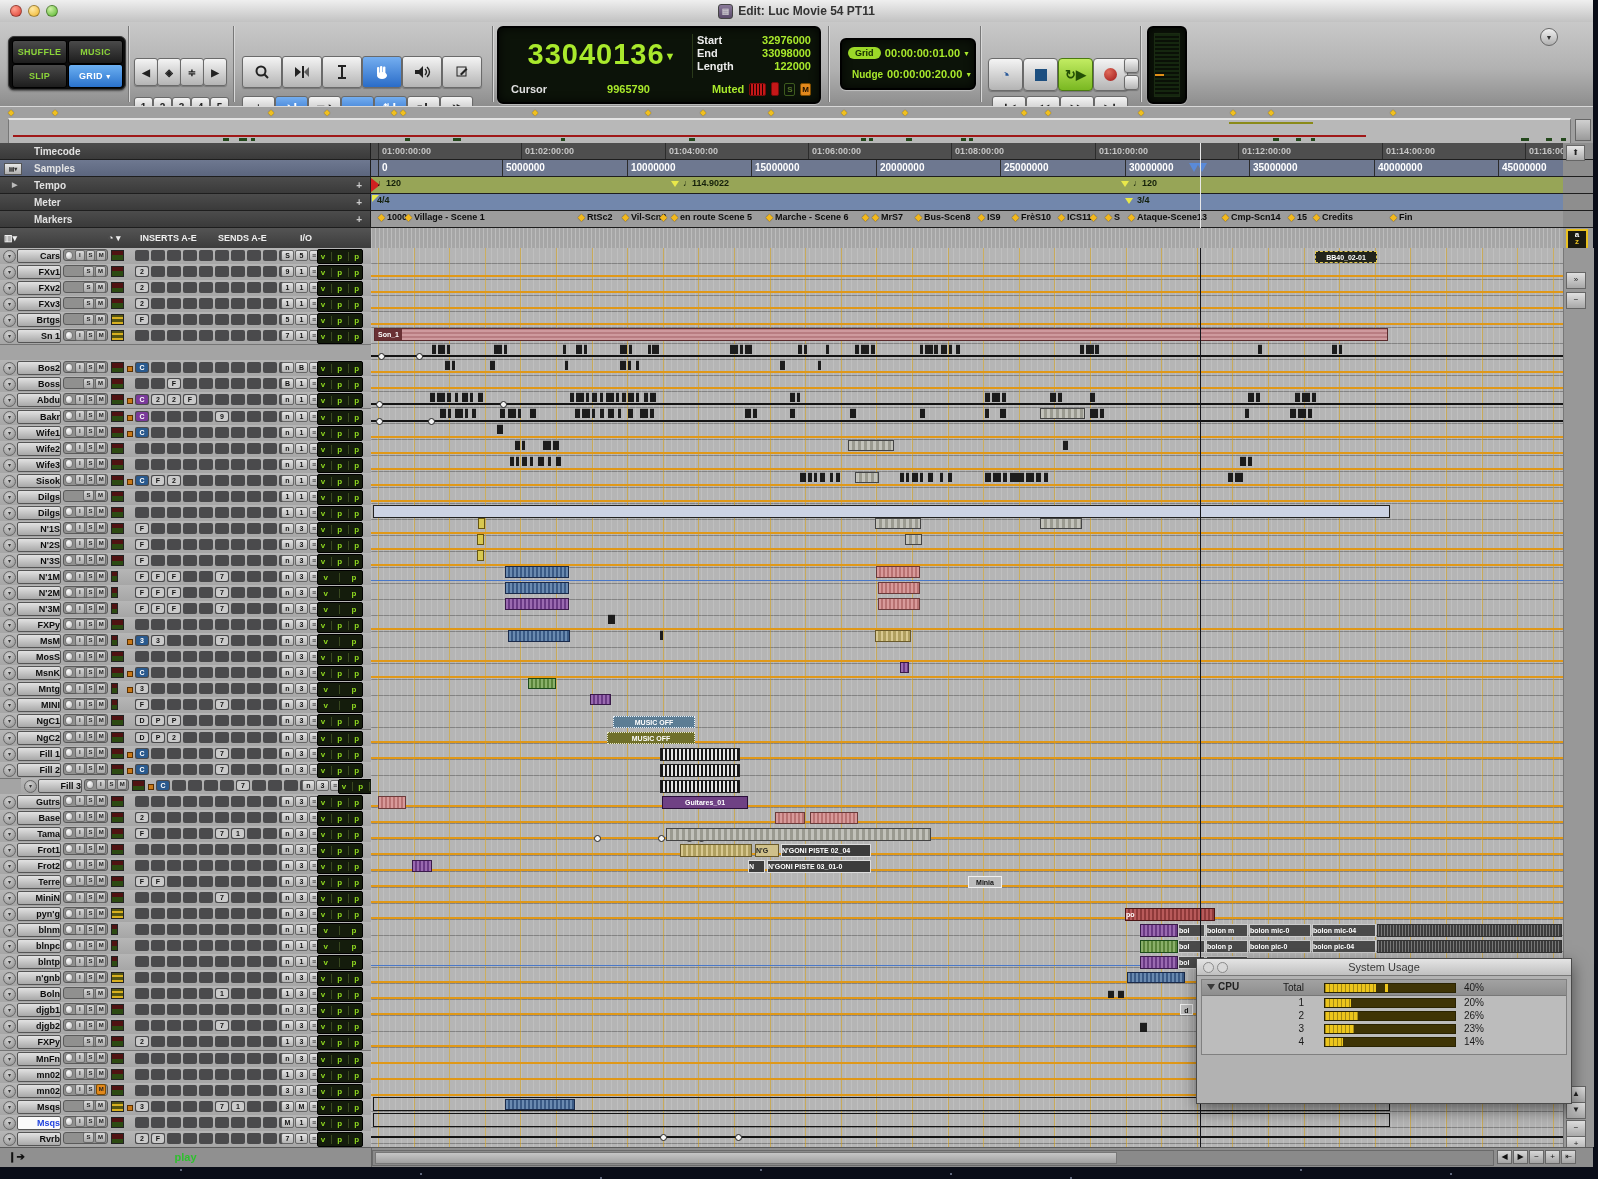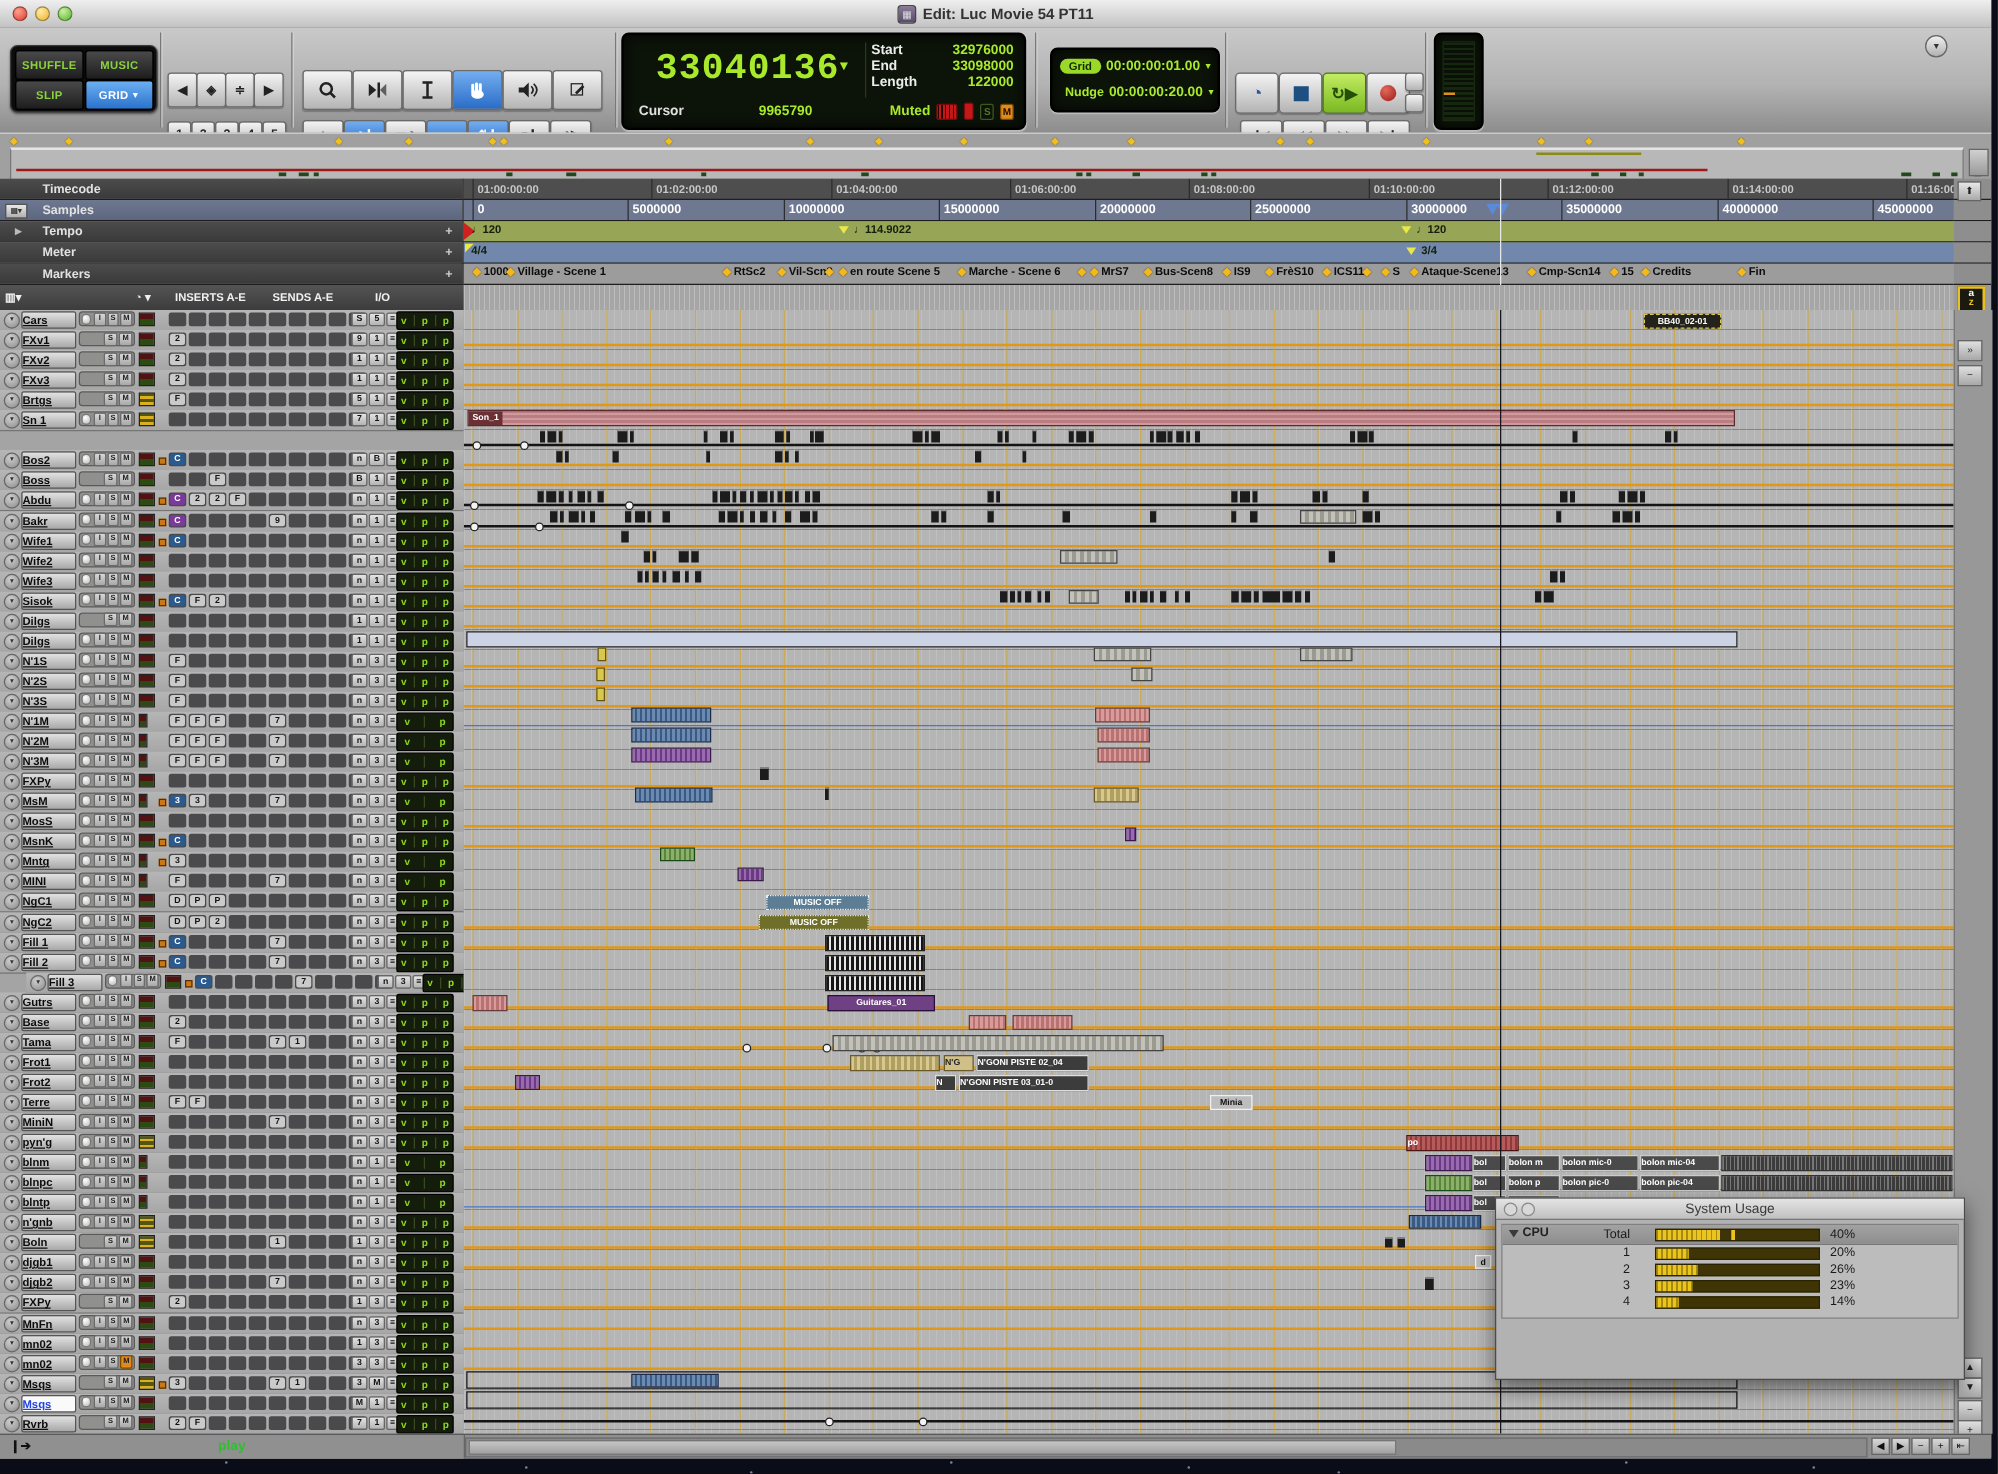--- a/index.html
+++ b/index.html
@@ -30,21 +30,21 @@
   .modebtn.active{background:linear-gradient(#6cb0f2,#2a72cc);color:#fff;}
   .modebtn .dd{font-size:7px;margin-left:2px;}
   .sqbtn{position:absolute;background:linear-gradient(#f4f4f4,#b4b4b4);border:1px solid #6a6a6a;border-radius:3px;
     box-shadow:0 1px 1px rgba(0,0,0,.25);display:flex;align-items:center;justify-content:center;
     color:#222;font-size:10px;font-weight:bold;}
   .sqbtn.blue{background:linear-gradient(#74aef0,#2a6cc8);color:#fff;}
   .sqbtn svg{display:block;}
   .lcd{position:absolute;background:#0c1309;border:2px solid #000;border-radius:6px;box-shadow:inset 0 0 10px rgba(0,0,0,.8),0 1px 1px rgba(255,255,255,.4);}
   #maincounter{left:497px;top:4px;width:320px;height:74px;}
   #bigdigits{position:absolute;left:14px;top:10px;width:178px;text-align:center;
-    font-family:Liberation Mono, monospace;font-size:29px;font-weight:bold;color:#a9e92c;letter-spacing:1px;}
+    font-family:Liberation Sans, sans-serif;font-size:29px;font-weight:bold;color:#a9e92c;letter-spacing:1px;}
   #bigdigits .dd{font-size:11px;vertical-align:middle;}
   #sel-block{position:absolute;left:198px;top:6px;right:8px;}
   #sel-block .srow{display:flex;justify-content:space-between;font-size:11px;line-height:13px;}
   #sel-block .sl{color:#ececec;font-weight:bold;}
   #sel-block .sv{color:#a9e92c;font-weight:bold;}
   #counter-divider{position:absolute;left:193px;top:6px;height:44px;width:1px;background:#2a3a1a;}
   #cursor-row{position:absolute;left:12px;right:8px;bottom:6px;height:14px;display:flex;align-items:center;font-size:11px;}
   #cursor-row .cl{color:#e0e0e0;font-weight:bold;}
   #cursor-row .cv{color:#a9e92c;margin-left:60px;font-weight:bold;}
   #muted-lbl{color:#a9e92c;font-weight:bold;margin-left:62px;}
@@ -127,21 +127,21 @@
     border:1px solid #666;font-size:8px;color:#222;text-align:center;line-height:14px;}
 
   
   #tracklist{position:absolute;left:0;top:248px;width:371px;height:899px;background:#a4a4a4;overflow:hidden;}
   .trow{position:absolute;left:0;width:371px;height:16px;border-bottom:1px solid #757575;background:linear-gradient(#b6b6b6,#a6a6a6);}
   .tarrow{position:absolute;left:3px;top:2px;width:11px;height:11px;border-radius:50%;
     background:radial-gradient(circle at 40% 30%,#d0d0d0,#8a8a8a);border:1px solid #666;
     font-size:6px;color:#333;text-align:center;line-height:10px;}
   .tname{position:absolute;left:17px;top:1px;width:42px;height:12px;border-radius:2px;
     background:linear-gradient(#e2e2e2,#a8a8a8);border:1px solid #555;
-    font-size:9px;font-weight:bold;color:#0c0c0c;text-align:left;line-height:12px;overflow:hidden;white-space:nowrap;text-decoration:underline;}
+    font-size:9px;font-weight:bold;color:#0c0c0c;text-align:right;line-height:12px;overflow:hidden;white-space:nowrap;}
   .tname.sel{background:#fafafa;color:#2244dd;}
   .ism{position:absolute;left:63px;top:1px;width:45px;height:12px;border-radius:3px;background:#90908f;
     border:1px solid #5a5a5a;display:flex;align-items:center;justify-content:flex-end;gap:1px;padding:0 1px;box-sizing:border-box;}
   .ism .mb{width:9px;height:9px;background:linear-gradient(#d8d8d8,#a8a8a8);border:1px solid #6a6a6a;border-radius:2px;
     font-size:6px;font-weight:bold;color:#222;text-align:center;line-height:8px;}
   .ism .rec{width:7px;height:7px;border-radius:50%;background:radial-gradient(circle at 35% 30%,#fff,#b8b8b8);border:1px solid #777;margin-right:1px;}
   .ism .mb.orange{background:#e2891c;border-color:#7a4a00;}
   .tmeter{position:absolute;left:111px;top:2px;width:13px;height:11px;border:1px solid #222;box-sizing:border-box;}
   .tmeter.q{background:linear-gradient(90deg,#4a1010 0 48%,#222 48% 52%,#4a1010 52%),linear-gradient(#4a1010 0 50%,#2c4a12 50%);background:linear-gradient(180deg,#501212 0 50%,#2c4a12 50% 100%);}
   .tmeter.b{background:repeating-linear-gradient(0deg,#d8b020 0 2px,#555512 2px 5px);}

